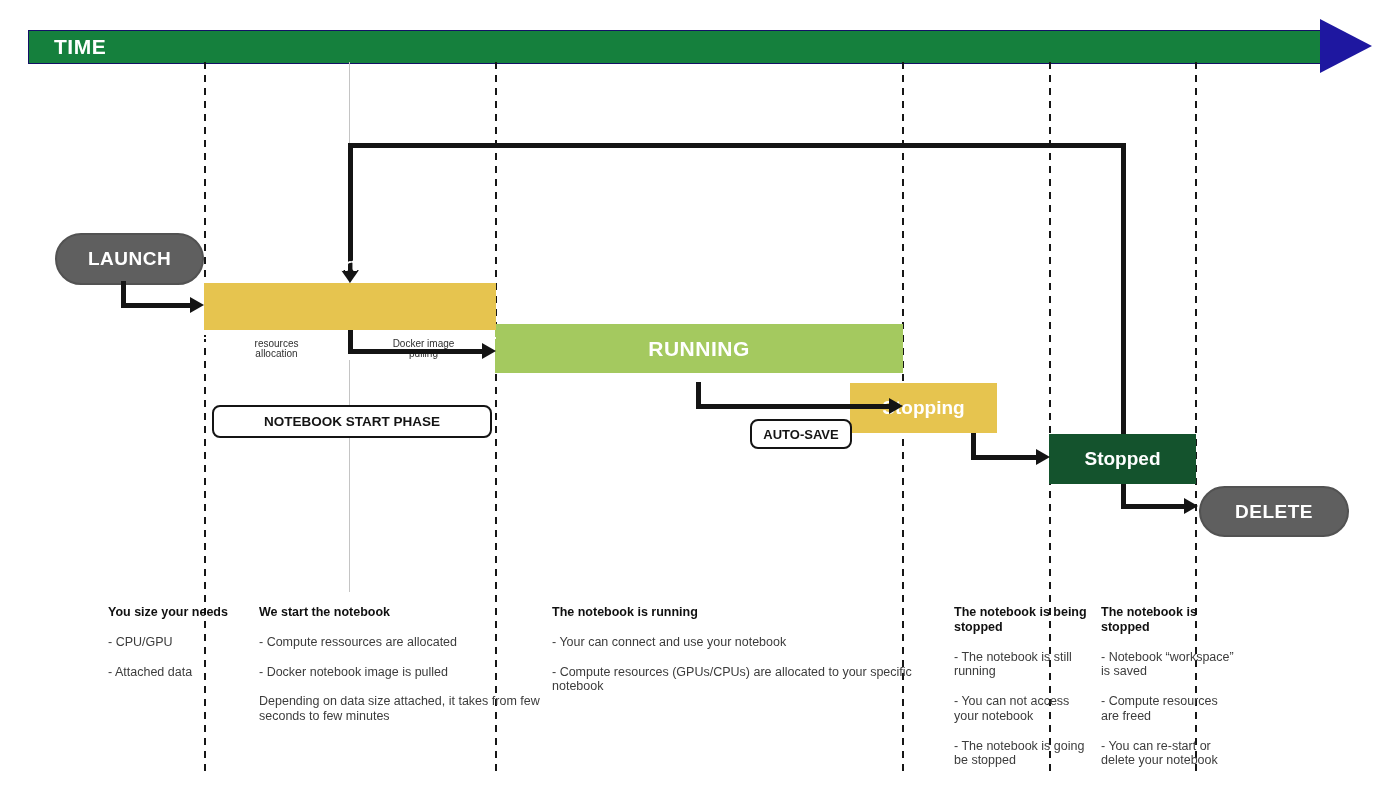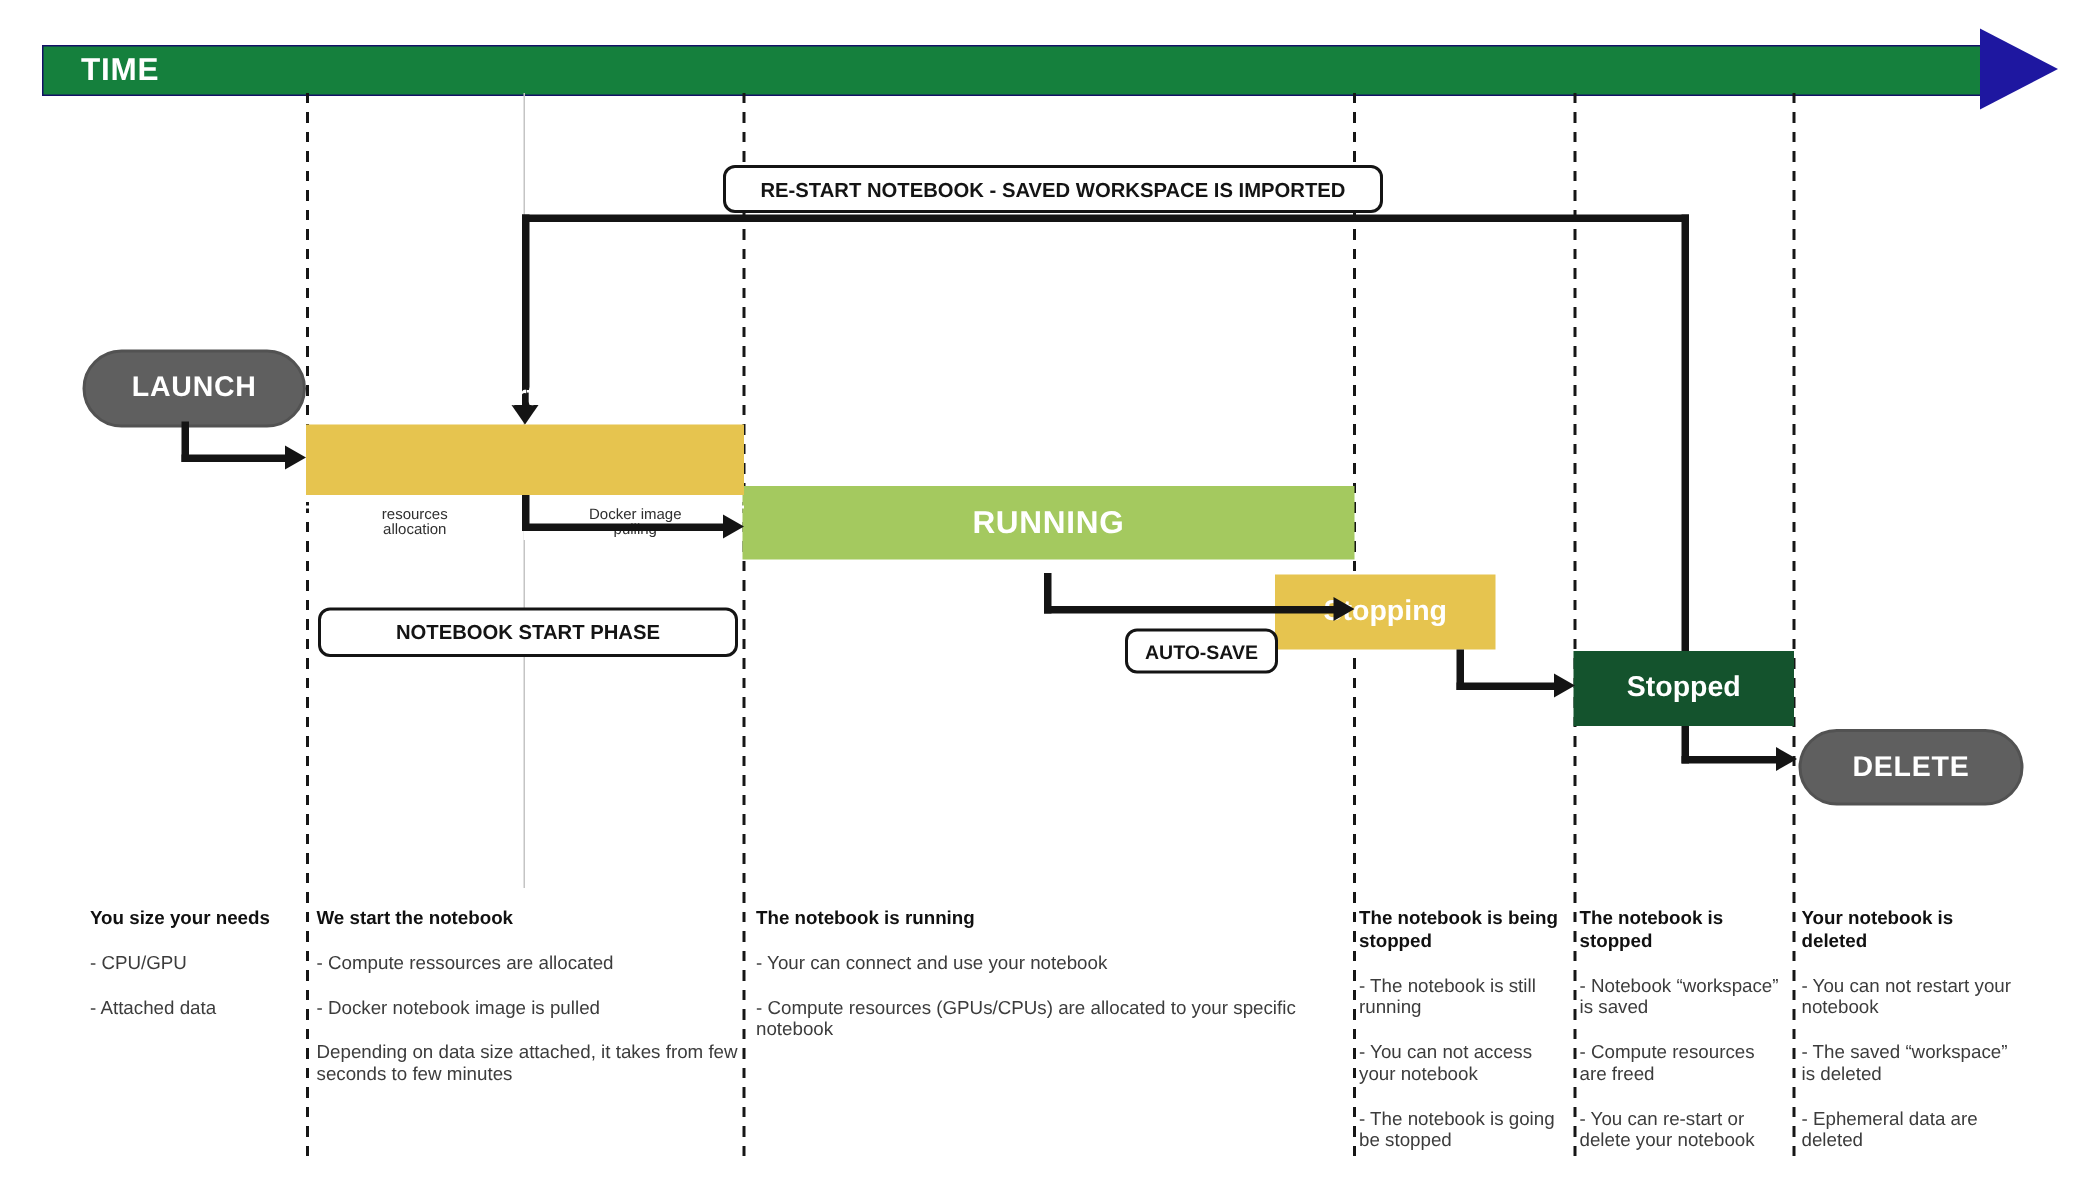--- a/index.html
+++ b/index.html
@@ -54,21 +54,21 @@
   }
   .starting-cell{
     flex:1;display:flex;align-items:center;justify-content:center;text-align:center;
     color:#2f2f2f;font-size:10px;line-height:1.05;white-space:pre-line;
   }
   .starting-cell.first{border-right:2px solid #fff;}
   .bar-running{left:495px;top:324px;width:408px;height:49px;background:#a4c95f;font-size:21px;letter-spacing:.5px;}
   .bar-stopping{left:850px;top:383px;width:147px;height:50px;background:#e6c44f;font-size:19px;}
   .bar-stopped{left:1049px;top:434px;width:147px;height:50px;background:#14532d;font-size:19px;}
   
-  .col{position:absolute;top:605px;font-size:12.5px;line-height:1.18;color:#3c3c3c;}
+  .col{position:absolute;top:605px;font-size:12.5px;line-height:1.18;color:#3c3c3c;margin-left:48px;}
   .col .hd{font-weight:bold;color:#101010;margin:0 0 0 0;}
   .col p{margin:15px 0 0 0;}
   .c1{left:60px;width:145px;}
   .c2{left:211px;width:282px;}
   .c3{left:504px;width:372px;}
   .c4{left:906px;width:140px;}
   .c5{left:1053px;width:137px;}
   .c6{left:1201px;width:140px;}
 </style>
 </head>
@@ -90,23 +90,20 @@
   <div class="vthin"></div>
 
   <div class="seg behind" style="left:348px;top:143px;width:778px;height:5px"></div>
   <div class="seg behind" style="left:1121px;top:143px;width:5px;height:366px"></div>
   <div class="seg behind" style="left:348px;top:143px;width:5px;height:130px"></div>
   <div class="ah-down behind" style="left:341px;top:270px"></div>
 
   <div class="seg behind" style="left:1121px;top:504px;width:66px;height:5px"></div>
   <div class="ah-right behind" style="left:1184px;top:498px"></div>
 
-  <div class="tag" style="left:482px;top:110px;width:436px;height:28px;font-size:13.5px">
-    <span>RE-START NOTEBOOK - SAVED WORKSPACE IS IMPORTED</span>
-  </div>
 
   <div class="pill" style="left:55px;top:233px;width:145px;height:48px">
     <span>LAUNCH</span>
   </div>
   <div class="seg front" style="left:121px;top:281px;width:5px;height:27px"></div>
   <div class="seg front" style="left:121px;top:303px;width:71px;height:5px"></div>
   <div class="ah-right front" style="left:190px;top:297px"></div>
 
   <div class="bar bar-starting">
     <div class="starting-main">Starting</div>
@@ -175,20 +172,14 @@
     <p>- The notebook is still running</p>
     <p>- You can not access your notebook</p>
     <p>- The notebook is going be stopped</p>
   </div>
   <div class="col c5">
     <p class="hd">The notebook is stopped</p>
     <p>- Notebook “workspace” is saved</p>
     <p>- Compute resources are freed</p>
     <p>- You can re-start or delete your notebook</p>
   </div>
-  <div class="col c6">
-    <p class="hd">Your notebook is deleted</p>
-    <p>- You can not restart your notebook</p>
-    <p>- The saved “workspace” is deleted</p>
-    <p>- Ephemeral data are deleted</p>
-  </div>
 
 </div>
 
 </body></html>

